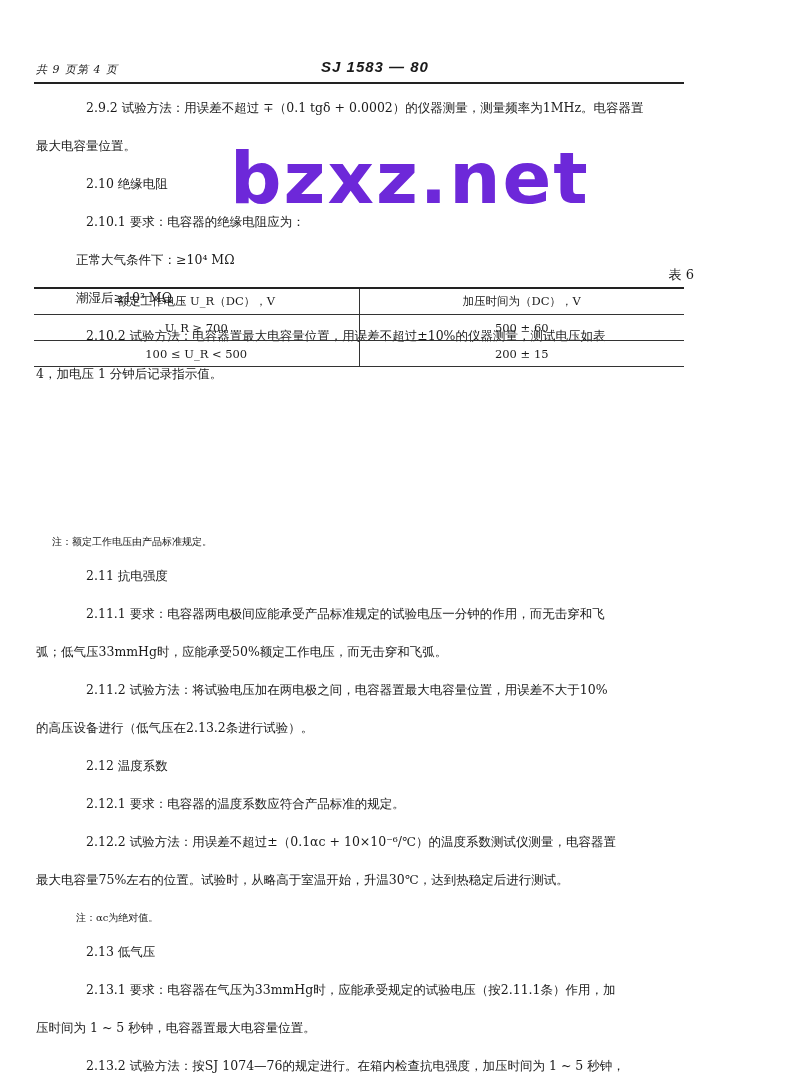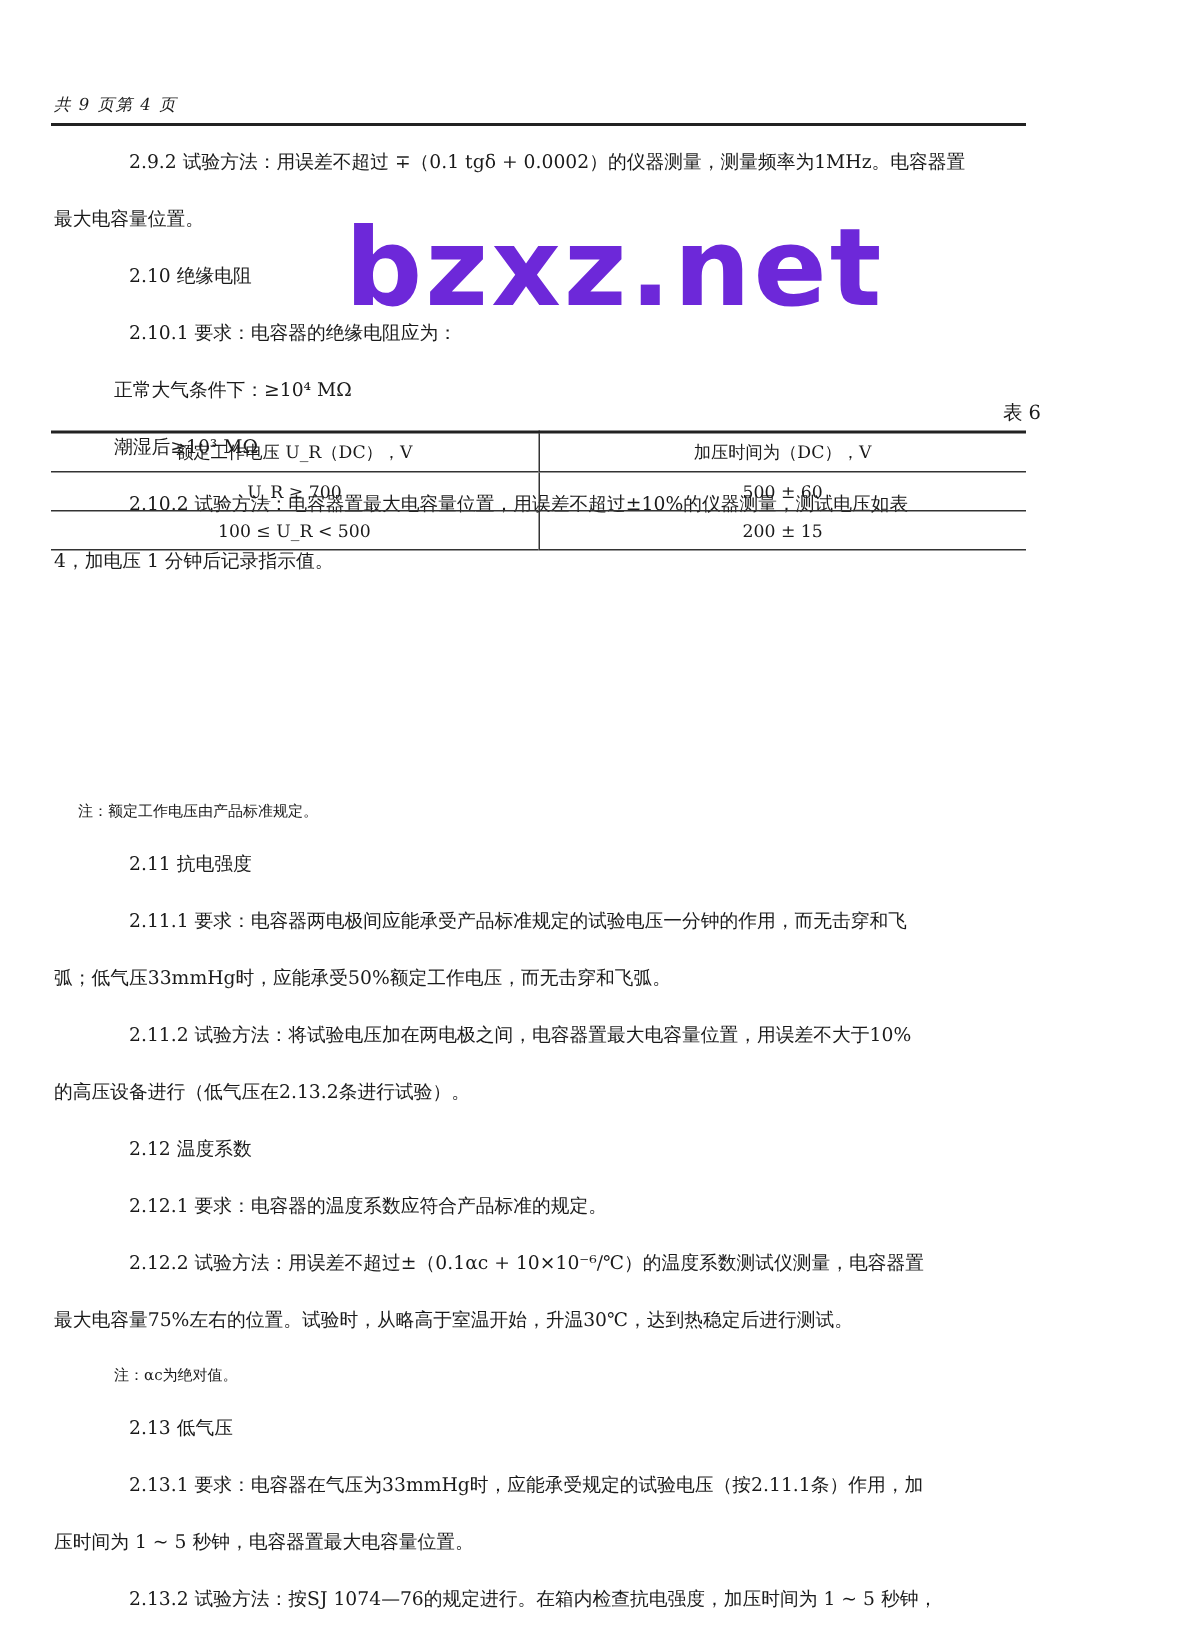--- a/index.html
+++ b/index.html
@@ -28,20 +28,21 @@
 </style>
 </head>
 <body>
 
 <div class="page">
 
   <div class="watermark">bzxz.net</div>
 
   <div class="hdr">
     <span class="hdr-left">共 9 页第 4 页</span>
+    <span class="hdr-center">SJ 1583 — 80</span>
   </div>
   <div class="hdr-rule" style="width:650px;"></div>
 
   <div class="line ind txt" style="top:100px">2.9.2 试验方法：用误差不超过 ∓（0.1 tgδ + 0.0002）的仪器测量，测量频率为1MHz。电容器置</div>
   <div class="line flush txt" style="top:122px">最大电容量位置。</div>
 
   <div class="line ind txt" style="top:144px">2.10   绝缘电阻</div>
   <div class="line ind txt" style="top:166px">2.10.1   要求：电容器的绝缘电阻应为：</div>
   <div class="line flush txt" style="top:188px; left:76px">正常大气条件下：≥10⁴ MΩ</div>
   <div class="line flush txt" style="top:210px; left:76px">潮湿后≥10³ MΩ</div>

